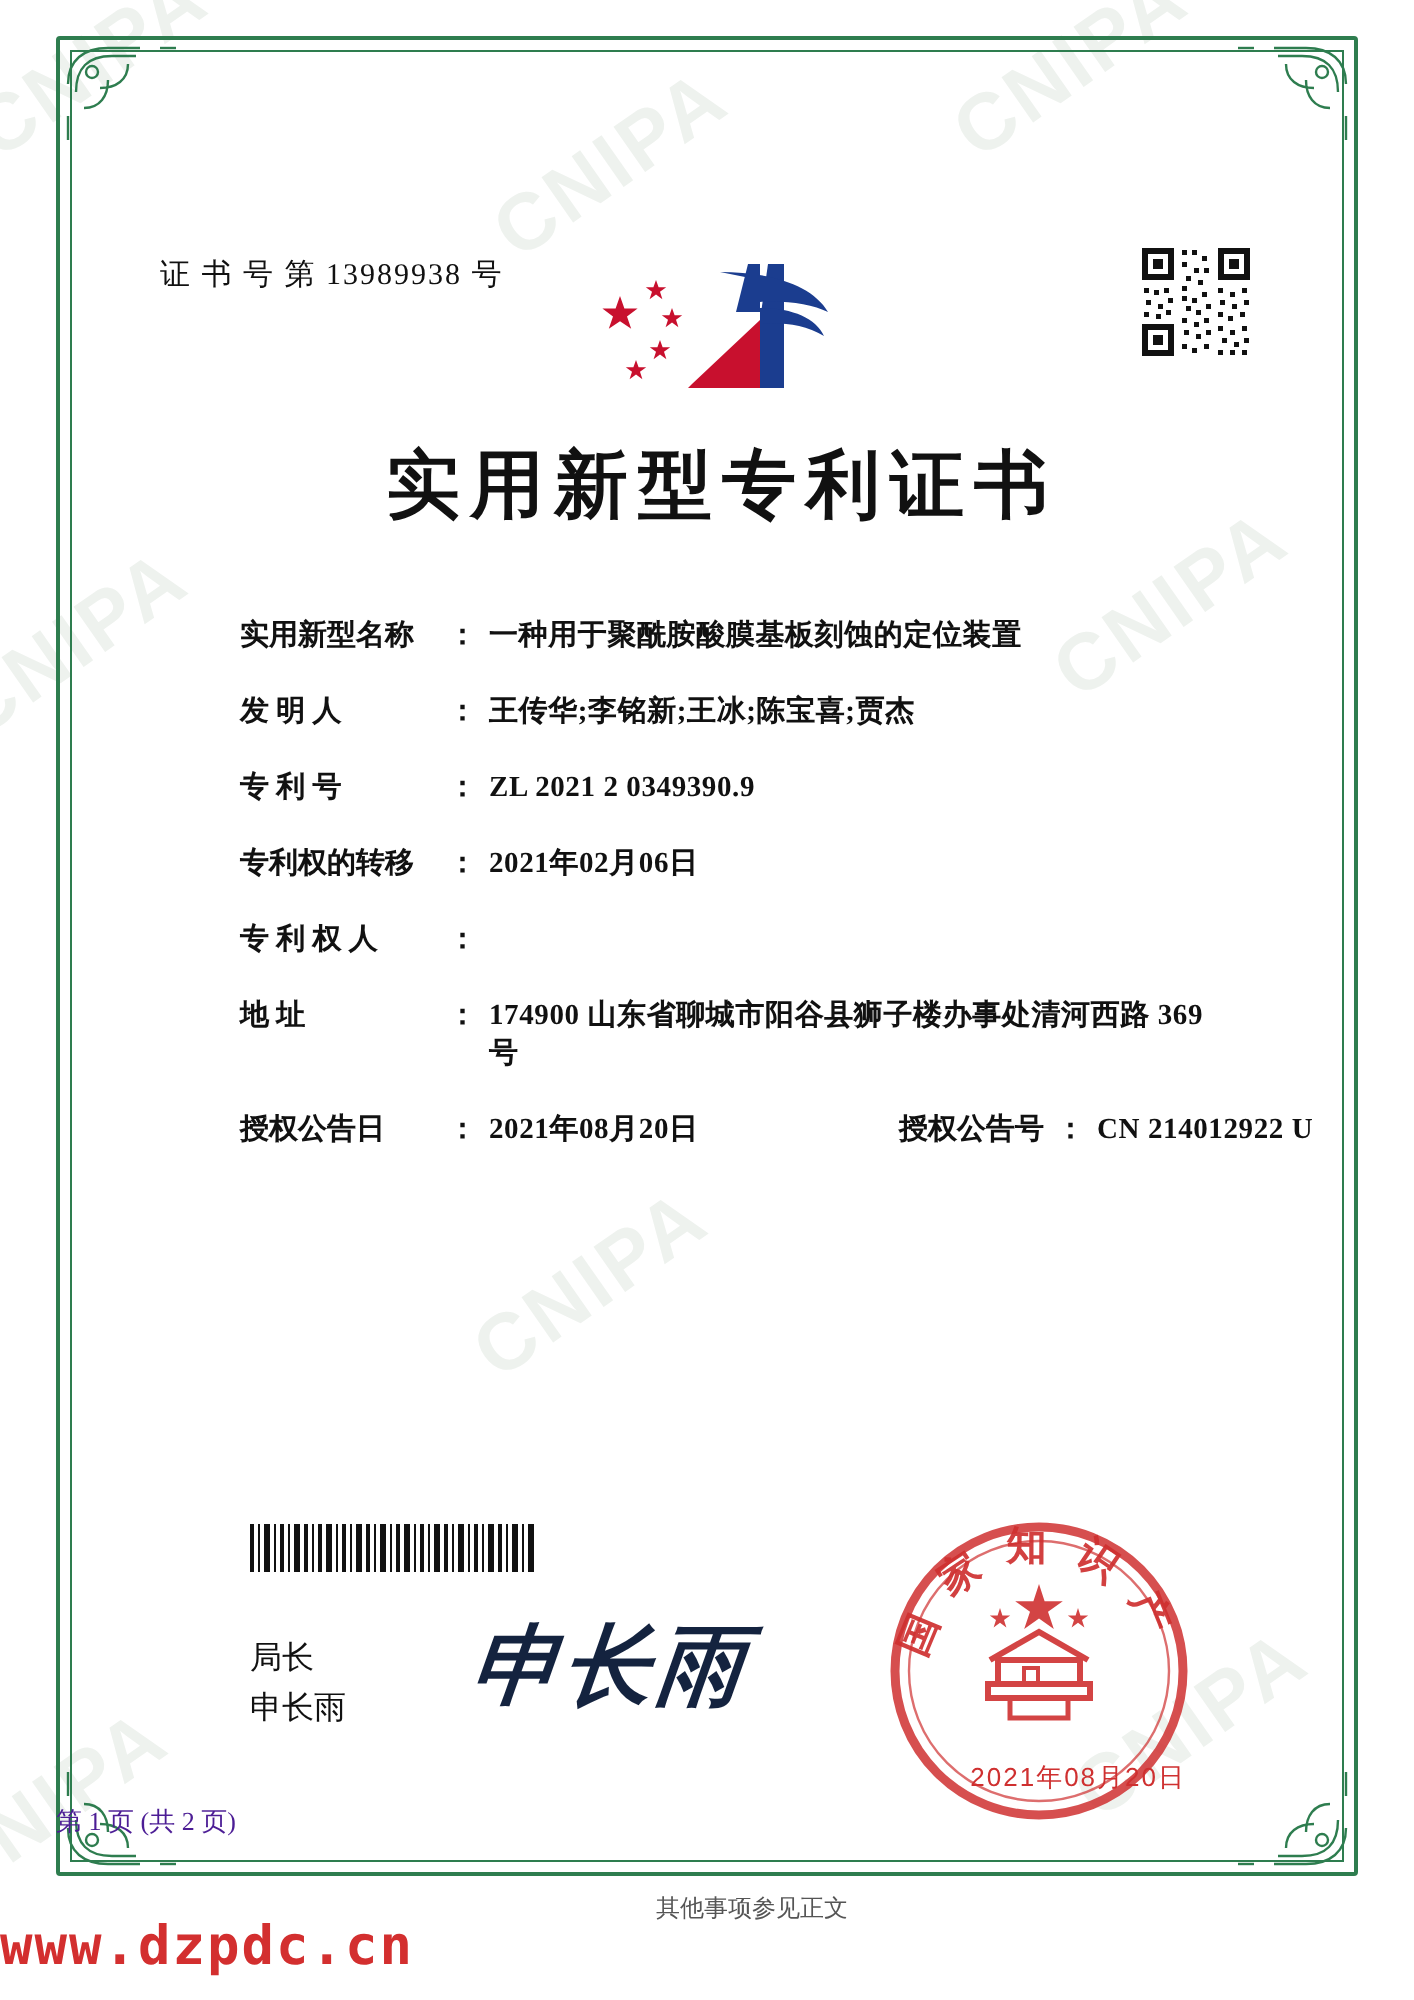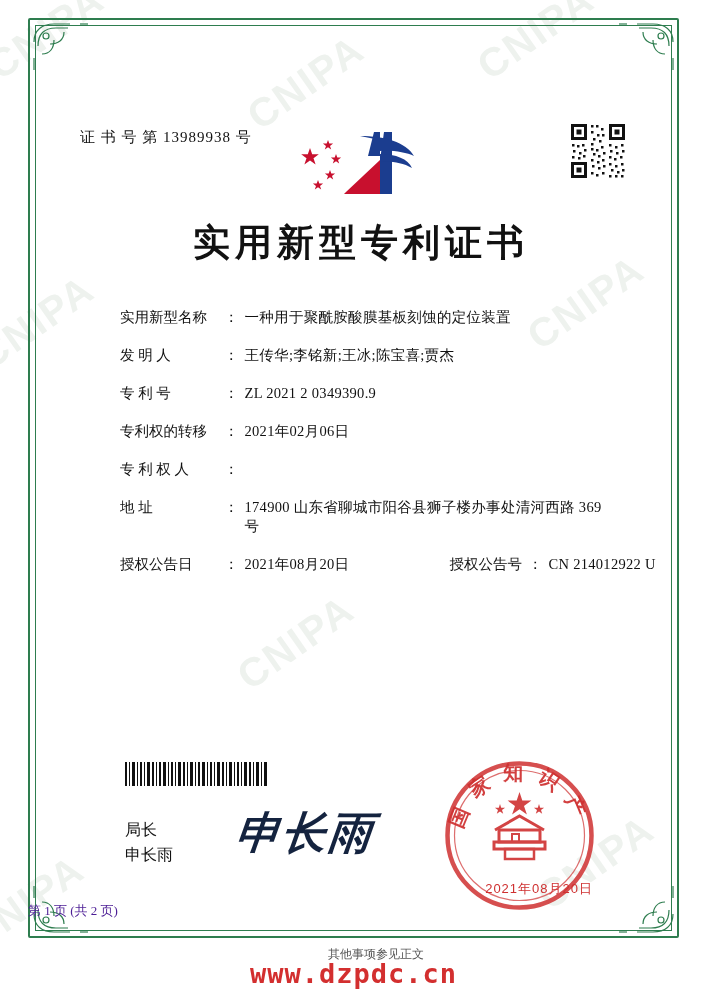--- a/index.html
+++ b/index.html
@@ -109,20 +109,21 @@
     z-index: 2;
   }
 
   
   .fields {
     position: absolute;
     left: 92px;
     right: 72px;
     top: 290px;
     z-index: 2;
+    font-weight: bold;
   }
   .row {
     display: flex;
     align-items: baseline;
     margin-bottom: 19px;
     font-size: 14.5px;
     color: #111;
   }
   .row .lbl {
     flex: 0 0 auto;
@@ -228,21 +229,21 @@
     text-align: center;
     font-size: 12px;
     color: #555;
     z-index: 2;
     margin-left: 45px;
   }
   .site {
     position: absolute;
     left: 0; right: 0;
     top: 958px;
-    text-align: center;
+    text-align: left;
     font-size: 27px;
     font-weight: bold;
     color: #d32f2f;
     font-family: "DejaVu Sans Mono", monospace;
     letter-spacing: 1px;
     z-index: 5;
   }
 </style>
 </head>
 <body>

